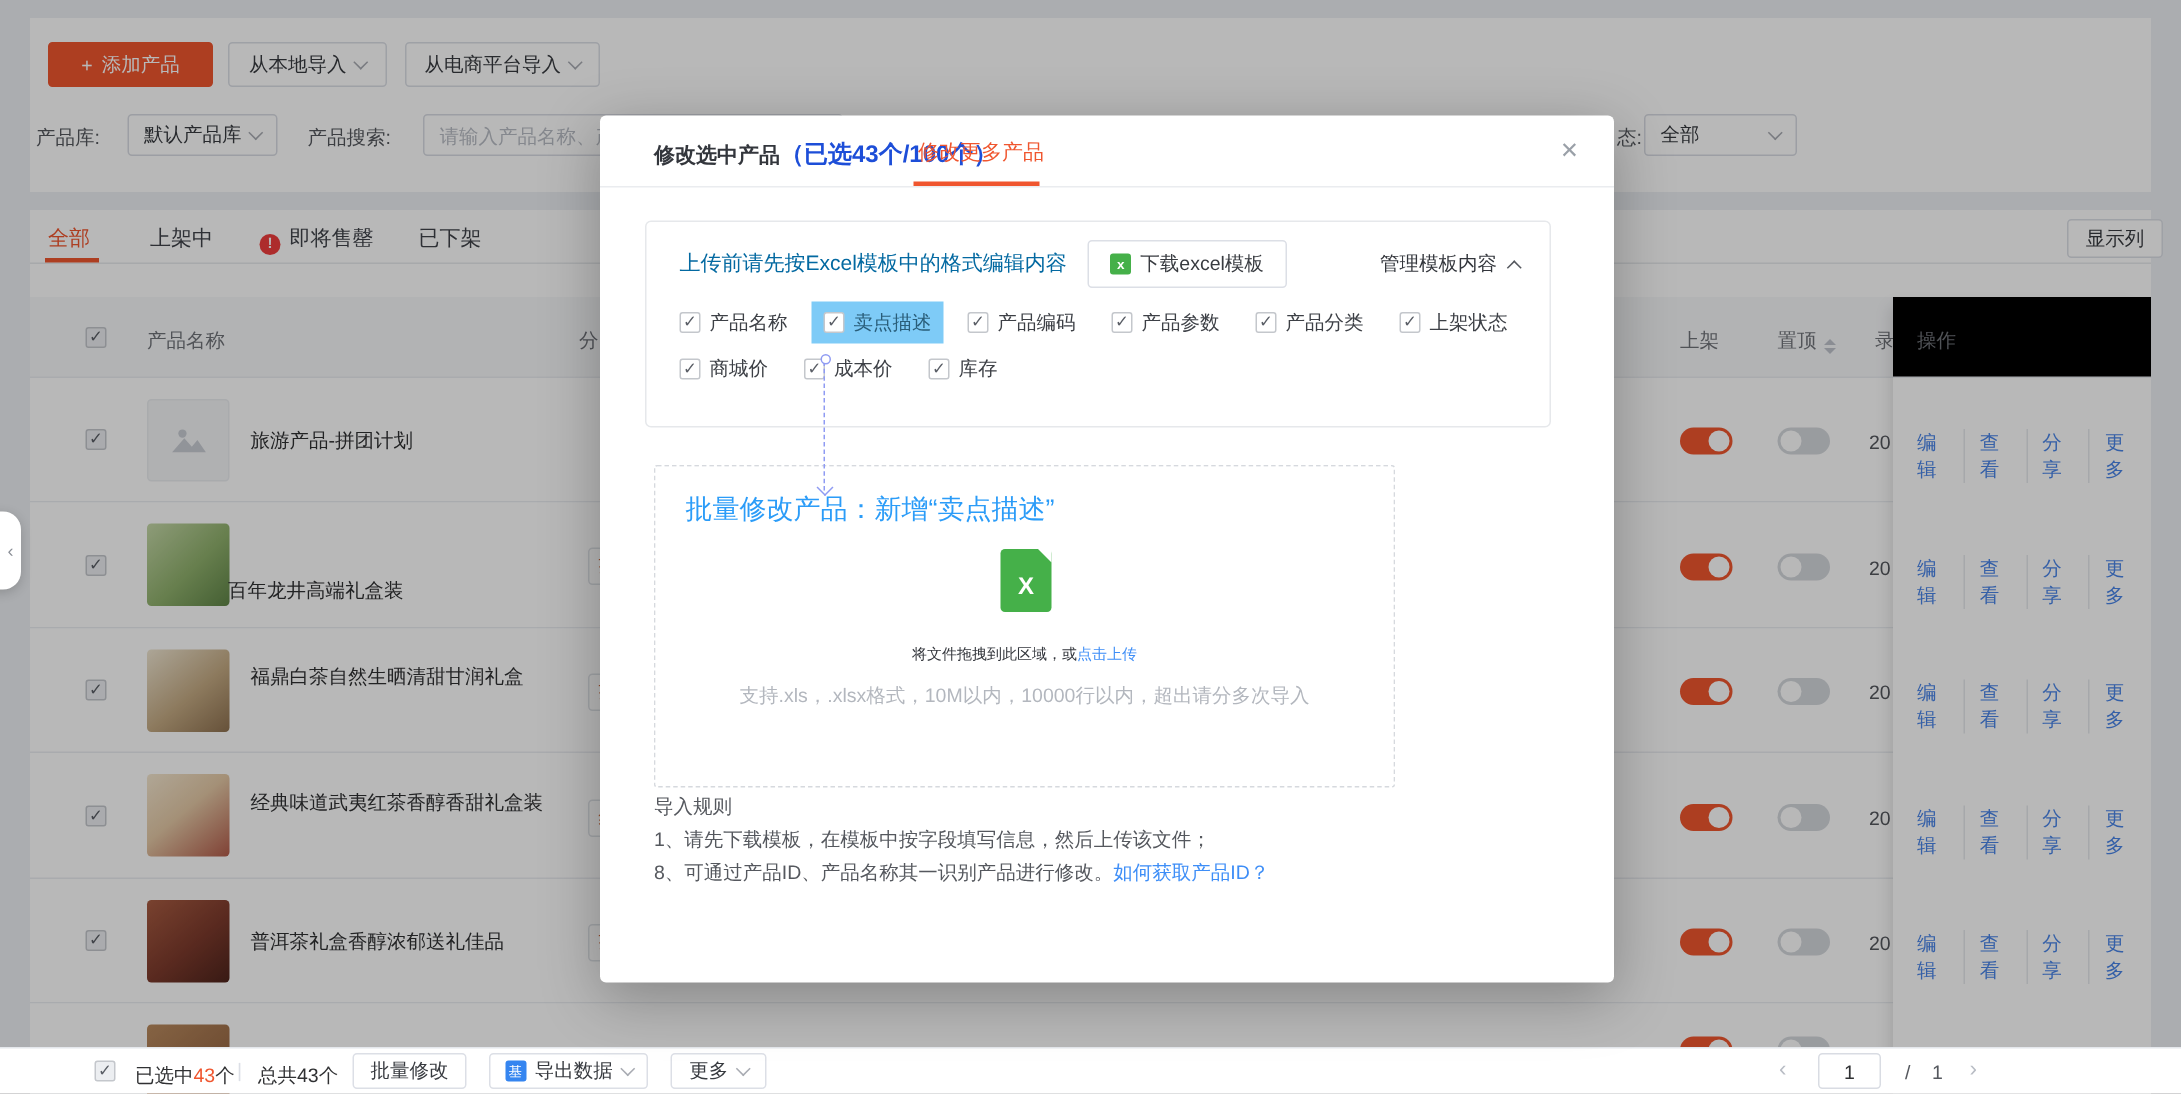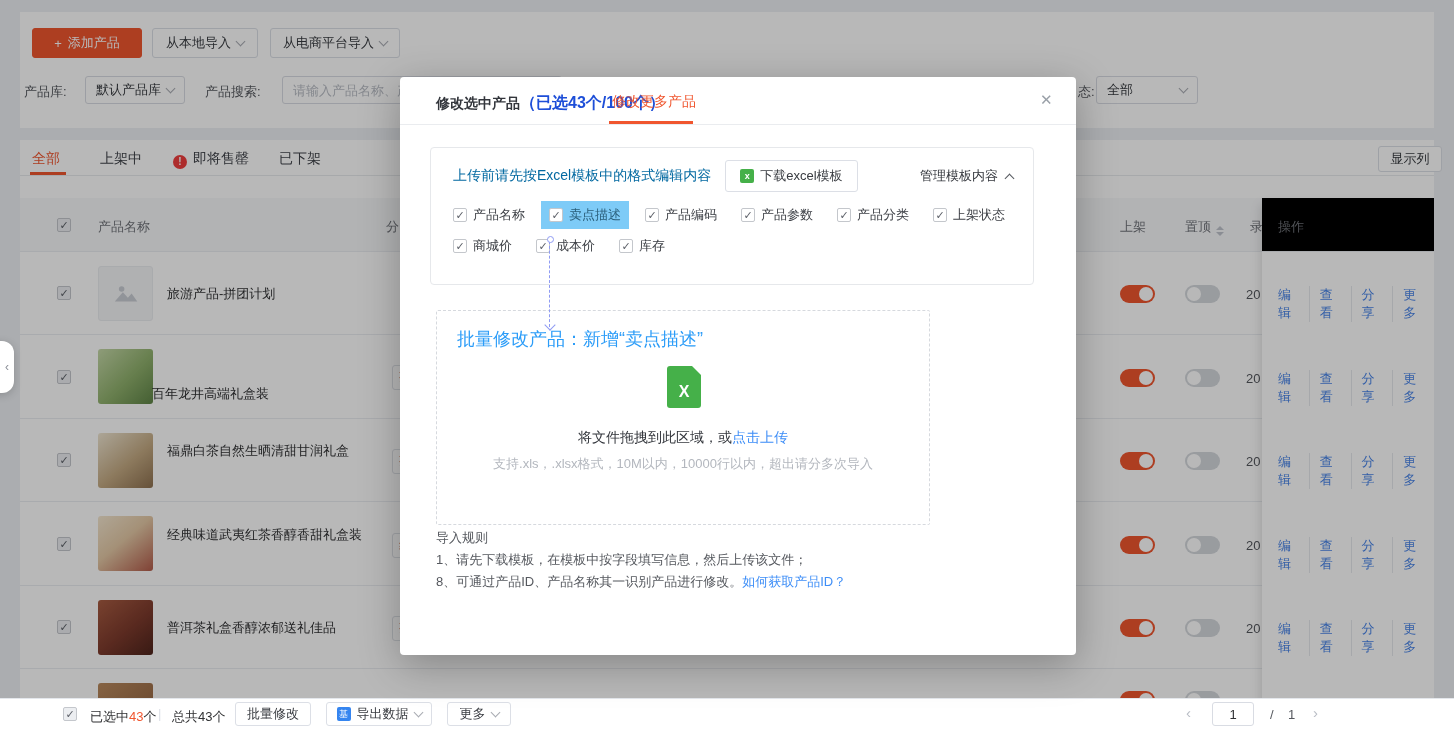--- a/index.html
+++ b/index.html
@@ -77,21 +77,21 @@
   .dl-btn { height:32px; padding:0 14px; margin-left:14px; font-size:13px; }
   .xls-mini { display:inline-flex; width:14px; height:14px; border-radius:2px; background:#45b049; color:#fff; font-size:9px; font-weight:bold; align-items:center; justify-content:center; }
   .manage { margin-left:auto; display:flex; align-items:center; gap:8px; font-size:13px; color:#33363c; cursor:pointer; }
   .fields { display:flex; align-items:center; gap:24px; margin:14px 0 0 22px; }
   .fld { display:flex; align-items:center; gap:6px; font-size:13px; color:#3d4046; }
   .fld.hl { background:#7ecbf7; padding:5px 8px; margin:-5px -8px; color:#2a5e7a; }
   .dropbox { position:absolute; left:36px; top:233px; width:494px; height:215px; border:1px dashed #d6d9de; border-radius:2px; }
   .annot { position:absolute; left:20px; top:16px; font-size:18px; color:#2b9cf8; }
   .xls-big { position:absolute; left:230px; top:55px; width:34px; height:42px; background:#45b049; border-radius:3px; display:flex; align-items:flex-end; justify-content:center; padding-bottom:7px; color:#fff; font-weight:bold; font-size:16px; }
   .xls-big::before { content:''; position:absolute; top:0; right:0; border-top:9px solid #fff; border-left:9px solid transparent; }
-  .drop-line { position:absolute; left:0; top:118px; width:100%; text-align:center; font-size:14px; color:#33363c; }
+  .drop-line { position:absolute; left:0; top:118px; width:100%; text-align:center; font-size:10px; color:#33363c; }
   .drop-line a { color:#3e8ef7; text-decoration:none; cursor:pointer; }
   .drop-hint { position:absolute; left:0; top:144px; width:100%; text-align:center; font-size:13px; color:#b3b7be; }
   .rules { position:absolute; left:36px; top:450px; font-size:13px; color:#55585e; line-height:22px; }
   .rules a { color:#3e8ef7; text-decoration:none; cursor:pointer; }
   .arrow-line { position:absolute; left:149px; top:164px; height:86px; border-left:1px dashed #8f9bf3; z-index:5; }
   .arrow-line::before { content:''; position:absolute; left:-3.5px; top:-5px; width:5px; height:5px; border:1px solid #8f9bf3; border-radius:50%; background:#fff; }
   .arrow-line::after { content:''; position:absolute; left:-4.5px; bottom:-2px; width:7px; height:7px; border-right:1.4px solid #8f9bf3; border-bottom:1.4px solid #8f9bf3; transform:rotate(45deg); }
 </style>
 </head>
 <body>

